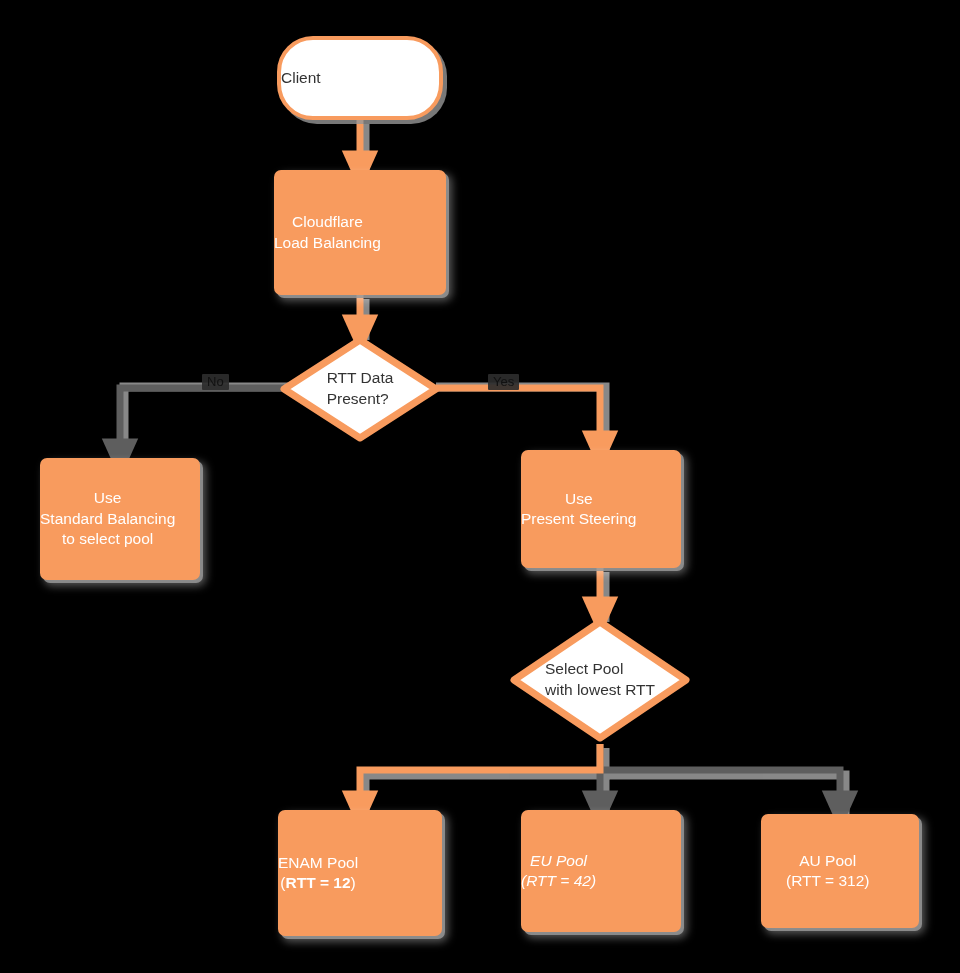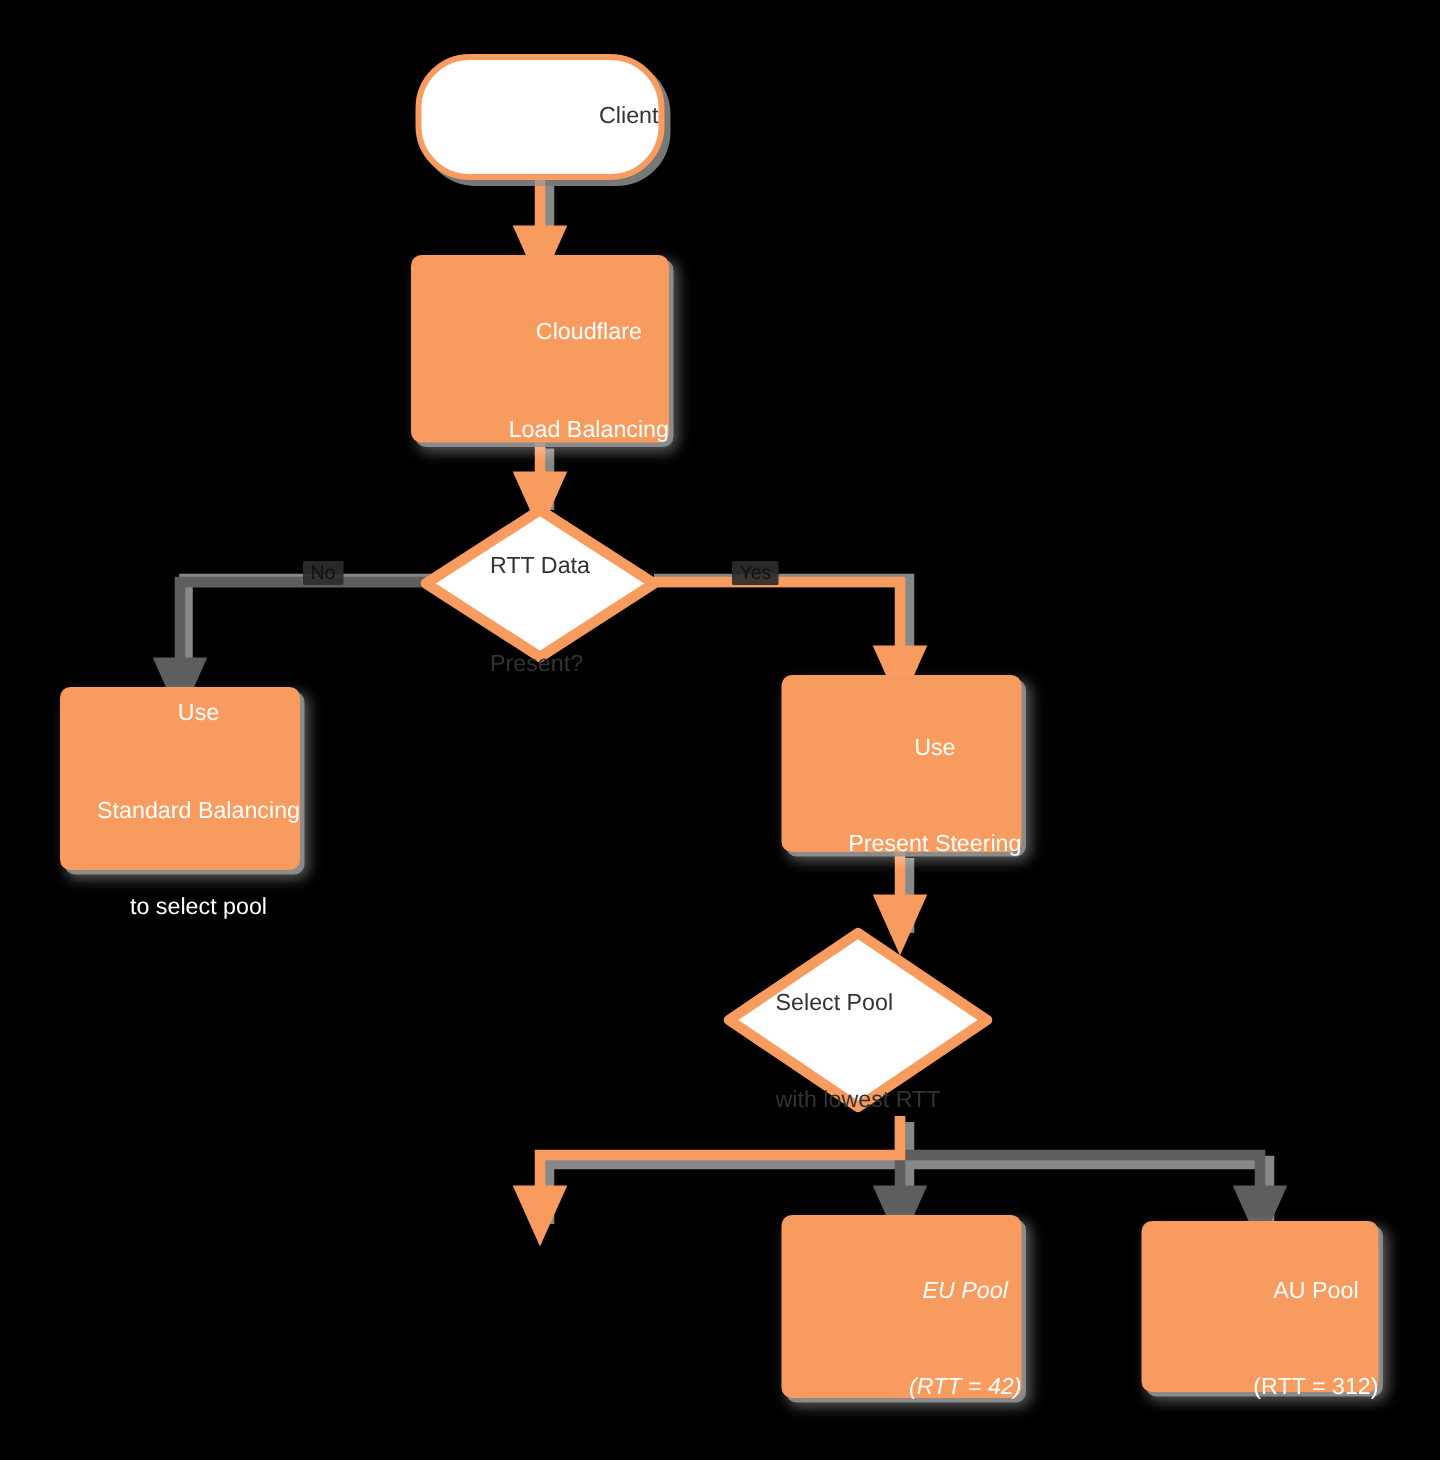--- a/index.html
+++ b/index.html
@@ -19,21 +19,21 @@
     position: absolute;
     left: 0; top: 0;
     width: 960px; height: 973px;
     pointer-events: none;
   }
   .node {
     position: absolute;
     box-sizing: border-box;
     display: flex;
     align-items: center;
-    justify-content: flex-end;
+    justify-content: flex-start;
     text-align: center;
     line-height: 1.32;
     font-size: 15.5px;
     z-index: 3;
   }
   
   .node.process {
     background: #f89b5e;
     color: #ffffff;
     border-radius: 7px;
@@ -76,21 +76,21 @@
     z-index: 4;
     color: #111111;
     font-size: 13px;
     font-family: "Liberation Sans", sans-serif;
     background: rgba(45,45,45,0.92);
     padding: 1px 5px;
     border-radius: 1px;
     line-height: 1.1;
     white-space: nowrap;
   }
-  .ln1 { display: block; margin-top: 44px; }
+  .ln1 { display: block; }
   .bold { font-weight: bold; }
 </style>
 </head>
 <body>
 
 <div id="canvas">
 
   <svg class="edges" viewBox="0 0 960 973">
     <defs>
       <marker id="arrow-orange" markerWidth="7" markerHeight="7" refX="3.2" refY="3.2" orient="auto" markerUnits="strokeWidth">
@@ -172,32 +172,38 @@
     </div>
   </div>
 
   <div class="node process" style="left:521px; top:450px; width:160px; height:118px;">
     <div>
       <span class="ln1">Use</span>
       <span class="ln1">Present Steering</span>
     </div>
   </div>
 
-  <div class="decision" style="left:480px; top:616px; width:184px; height:128px;">
+  <div class="decision" style="left:508px; top:616px; width:184px; height:128px;">
     <svg class="dshape" viewBox="0 0 184 128" preserveAspectRatio="none">
       <polygon points="92,6 178,64 92,122 6,64" fill="#ffffff" stroke="#f89b5e" stroke-width="7" stroke-linejoin="round"></polygon>
     </svg>
     <div class="dlabel">
       <div>
         <span class="ln1">Select Pool</span>
         <span class="ln1">with lowest RTT</span>
       </div>
     </div>
   </div>
 
+  <div class="node process" style="left:278px; top:810px; width:164px; height:126px;">
+    <div>
+      <span class="ln1">ENAM Pool</span>
+      <span class="ln1"><span>(</span><span class="bold">RTT = 12</span><span>)</span></span>
+    </div>
+  </div>
 
   <div class="node process" style="left:521px; top:810px; width:160px; height:122px;font-style:italic;">
     <div>
       <span class="ln1">EU Pool</span>
       <span class="ln1">(RTT = 42)</span>
     </div>
   </div>
 
   <div class="node process" style="left:761px; top:814px; width:158px; height:114px;padding-left:25px;">
     <div>

